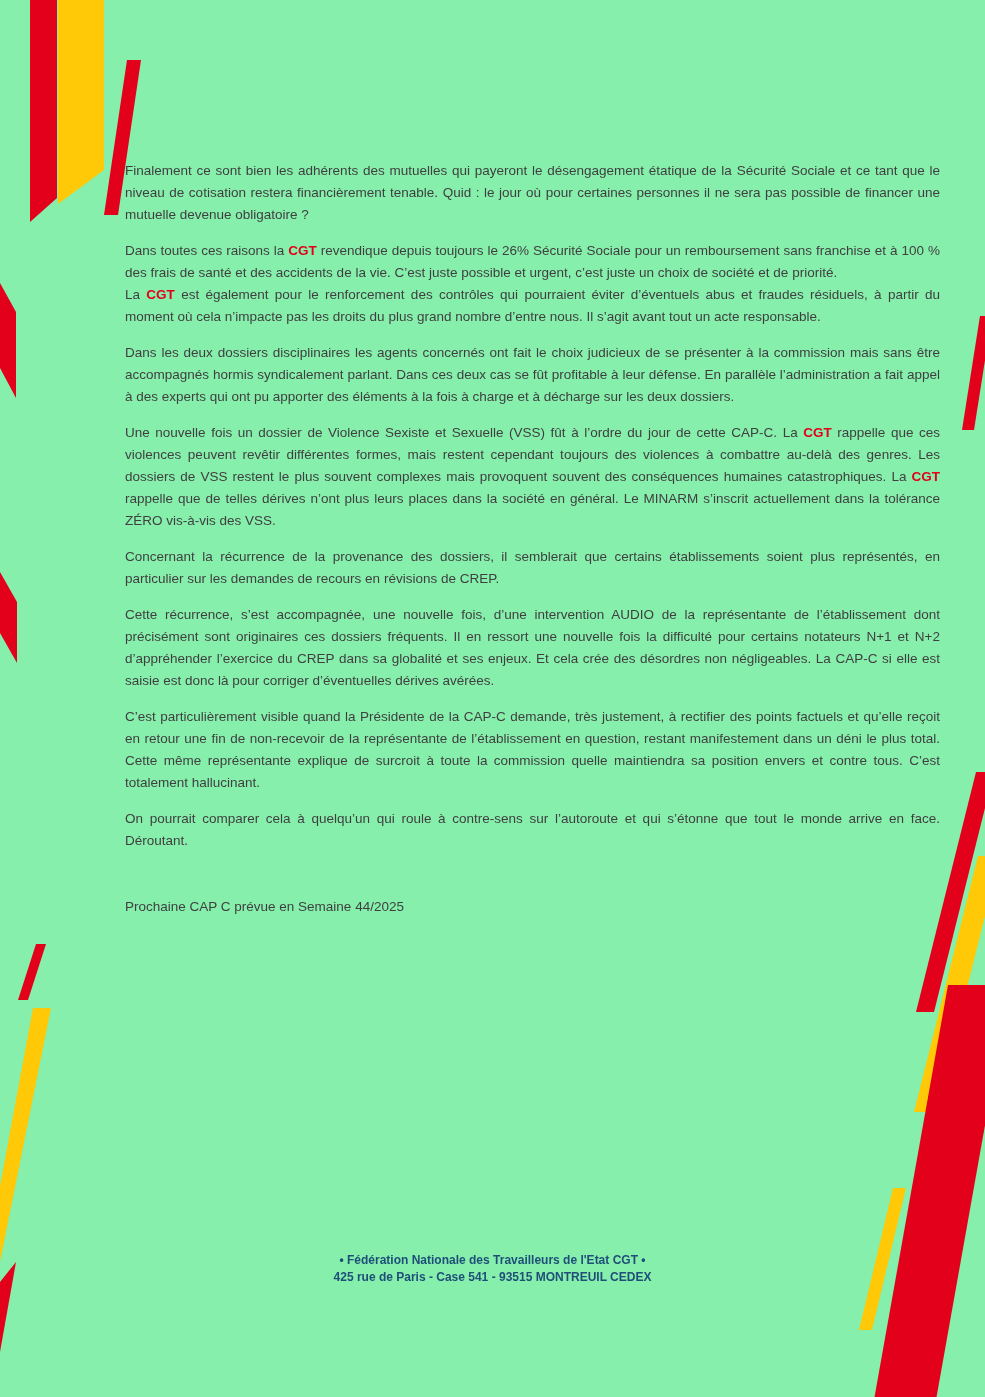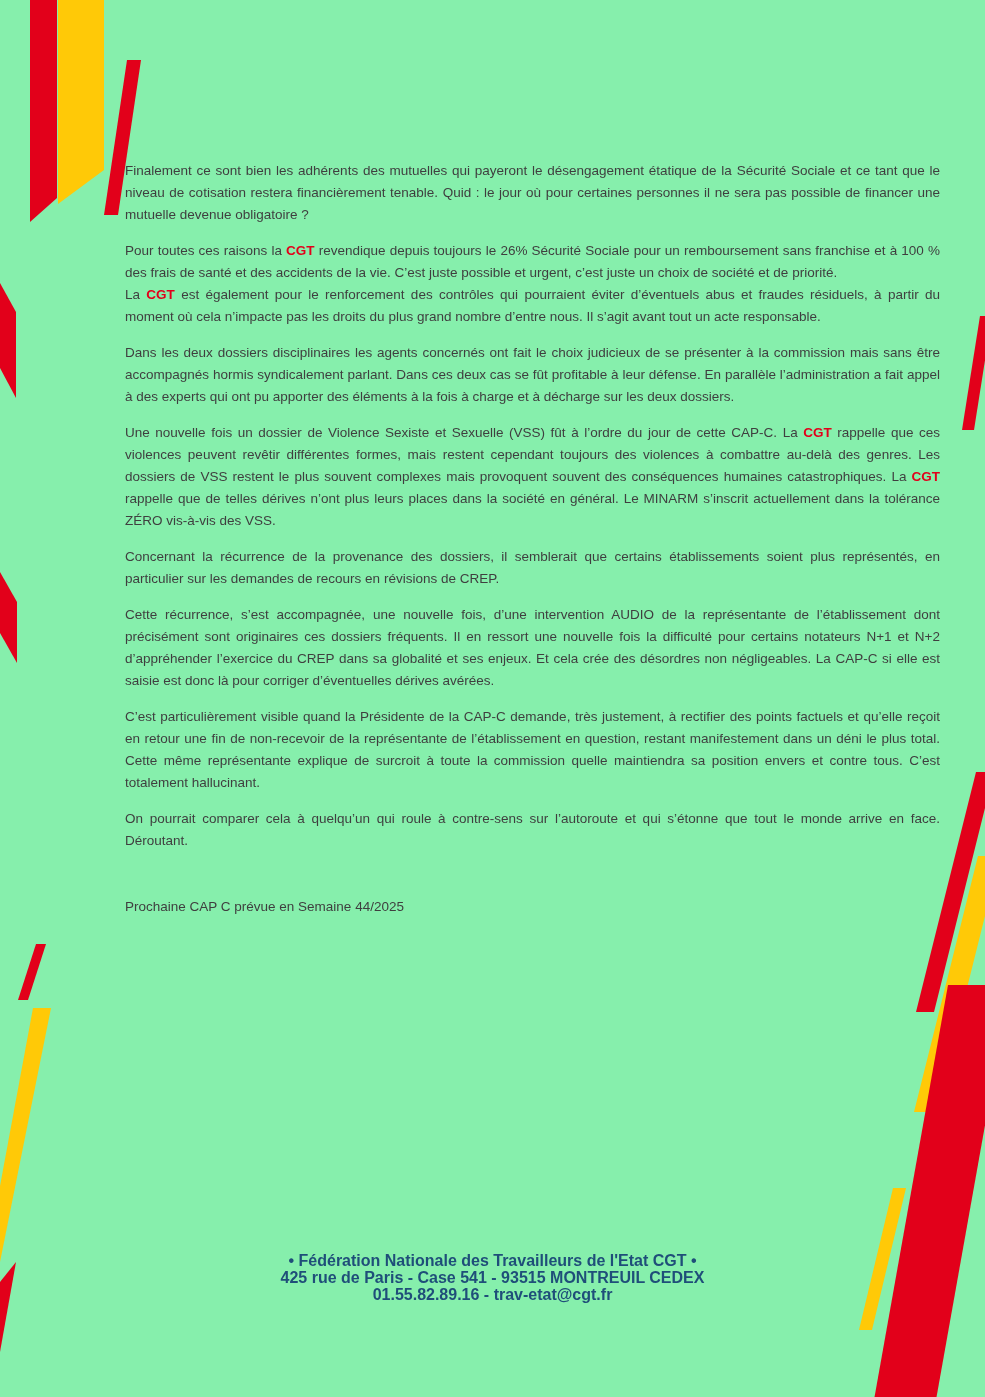--- a/index.html
+++ b/index.html
@@ -40,21 +40,21 @@
   .content p.tight{margin-top:0;}
   .content p.gap2{margin-top:44px;}
   .cgt{color:var(--red);font-weight:bold;}
   .footer{
     position:absolute;
     top:1252px;
     left:0;right:0;
     text-align:center;
     color:var(--blue);
     font-weight:bold;
-    font-size:16px;
+    font-size:12px;
     line-height:17px;
   }
 </style>
 </head>
 <body>
 
 <div class="page">
 
   <svg class="decor" viewBox="0 0 985 1397" width="985" height="1397" xmlns="http://www.w3.org/2000/svg">
 
@@ -72,30 +72,29 @@
     <polygon class="fill-red" points="980,316 992,316 974,430 962,430"></polygon>
     <polygon class="fill-red" points="976,772 994,772 934,1012 916,1012"></polygon>
     <polygon class="fill-yellow" points="978,856 1000,856 936,1112 914,1112"></polygon>
 
     <polygon class="fill-red" points="948,985 1010,985 936,1400 874,1400"></polygon>
     <polygon class="fill-yellow" points="893,1188 906,1188 872,1330 859,1330"></polygon>
   </svg>
 
   <div class="content">
       <p><span>Finalement ce sont bien les adhérents des mutuelles qui payeront le désengagement étatique de la Sécurité Sociale et ce tant que le niveau de cotisation restera financièrement tenable. Quid : le jour où pour certaines personnes il ne sera pas possible de financer une mutuelle devenue obligatoire ?</span></p>
-      <p><span>Pour toutes ces raisons la </span><span class="cgt">CGT</span><span> revendique depuis toujours le 26% Sécurité Sociale pour un remboursement sans franchise et à 100 % des frais de santé et des accidents de la vie. C’est juste possible et urgent, c’est juste un choix de société et de priorité.</span></p>
+      <p><span>Dans toutes ces raisons la </span><span class="cgt">CGT</span><span> revendique depuis toujours le 26% Sécurité Sociale pour un remboursement sans franchise et à 100 % des frais de santé et des accidents de la vie. C’est juste possible et urgent, c’est juste un choix de société et de priorité.</span></p>
       <p class="tight"><span>La </span><span class="cgt">CGT</span><span> est également pour le renforcement des contrôles qui pourraient éviter d’éventuels abus et fraudes résiduels, à partir du moment où cela n’impacte pas les droits du plus grand nombre d’entre nous. Il s’agit avant tout un acte responsable.</span></p>
       <p><span>Dans les deux dossiers disciplinaires les agents concernés ont fait le choix judicieux de se présenter à la commission mais sans être accompagnés hormis syndicalement parlant. Dans ces deux cas se fût profitable à leur défense. En parallèle l’administration a fait appel à des experts qui ont pu apporter des éléments à la fois à charge et à décharge sur les deux dossiers.</span></p>
       <p><span>Une nouvelle fois un dossier de Violence Sexiste et Sexuelle (VSS) fût à l’ordre du jour de cette CAP-C. La </span><span class="cgt">CGT</span><span> rappelle que ces violences peuvent revêtir différentes formes, mais restent cependant toujours des violences à combattre au-delà des genres. Les dossiers de VSS restent le plus souvent complexes mais provoquent souvent des conséquences humaines catastrophiques. La </span><span class="cgt">CGT</span><span> rappelle que de telles dérives n’ont plus leurs places dans la société en général. Le MINARM s’inscrit actuellement dans la tolérance ZÉRO vis-à-vis des VSS.</span></p>
       <p><span>Concernant la récurrence de la provenance des dossiers, il semblerait que certains établissements soient plus représentés, en particulier sur les demandes de recours en révisions de CREP.</span></p>
       <p><span>Cette récurrence, s’est accompagnée, une nouvelle fois, d’une intervention AUDIO de la représentante de l’établissement dont précisément sont originaires ces dossiers fréquents. Il en ressort une nouvelle fois la difficulté pour certains notateurs N+1 et N+2 d’appréhender l’exercice du CREP dans sa globalité et ses enjeux. Et cela crée des désordres non négligeables. La CAP-C si elle est saisie est donc là pour corriger d’éventuelles dérives avérées.</span></p>
       <p><span>C’est particulièrement visible quand la Présidente de la CAP-C demande, très justement, à rectifier des points factuels et qu’elle reçoit en retour une fin de non-recevoir de la représentante de l’établissement en question, restant manifestement dans un déni le plus total. Cette même représentante explique de surcroit à toute la commission quelle maintiendra sa position envers et contre tous. C’est totalement hallucinant.</span></p>
       <p><span>On pourrait comparer cela à quelqu’un qui roule à contre-sens sur l’autoroute et qui s’étonne que tout le monde arrive en face. Déroutant.</span></p>
       <p class="gap2"><span>Prochaine CAP C prévue en Semaine 44/2025</span></p>
     </div>
 
   <div class="footer">
     <div>• Fédération Nationale des Travailleurs de l'Etat CGT •</div>
     <div>425 rue de Paris - Case 541 - 93515 MONTREUIL CEDEX</div>
-    <div>01.55.82.89.16 - trav-etat@cgt.fr</div>
   </div>
 
 </div>
 
 </body></html>

